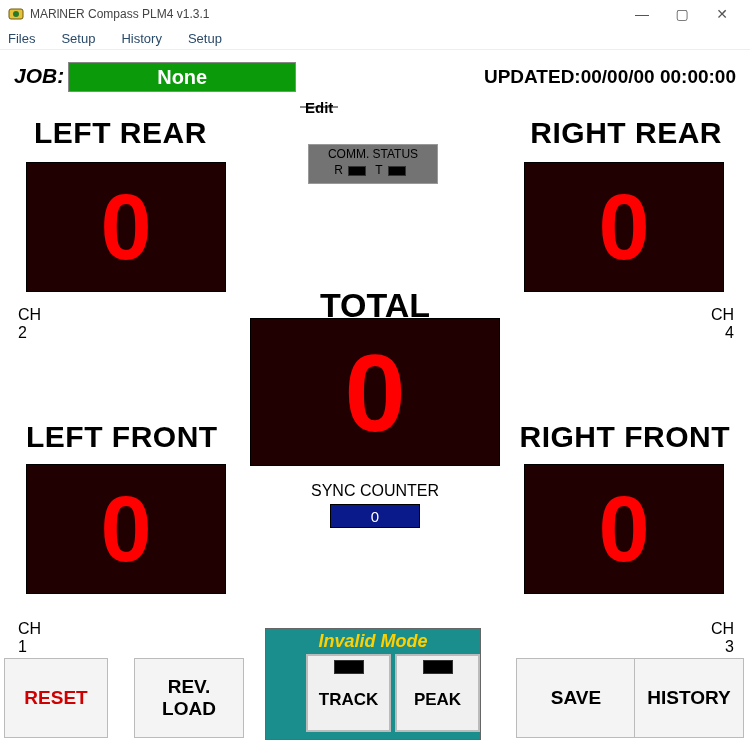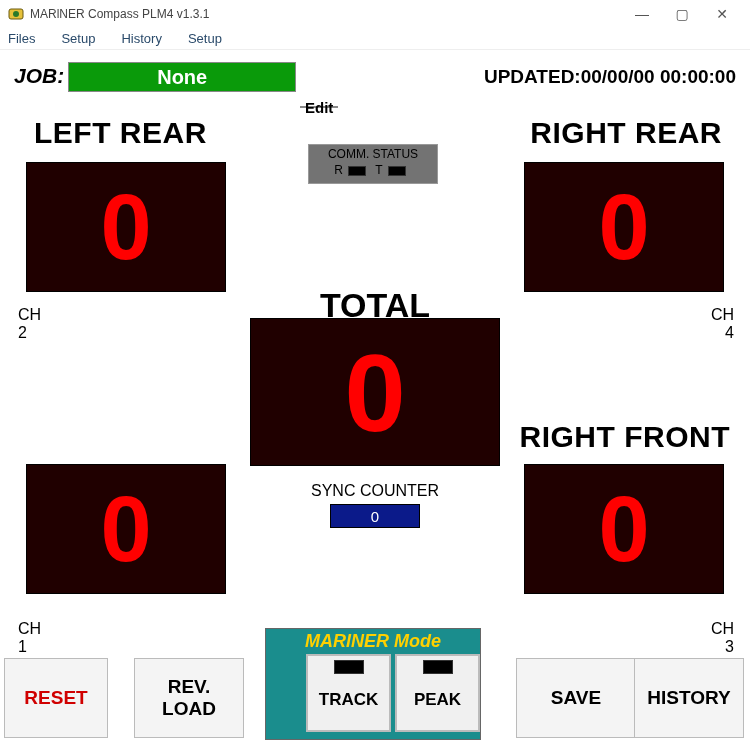--- a/index.html
+++ b/index.html
@@ -275,40 +275,41 @@
       <span>R</span>
       <span class="ind"></span>
       <span>T</span>
       <span class="ind"></span>
     </div>
   </div>
 
   <div class="totallabel">TOTAL</div>
   <div class="lcd total" style="top:268px;left:250px">0</div>
 
+  <div class="panel-label" style="top:370px;left:26px">LEFT FRONT</div>
   <div class="lcd" style="top:414px;left:26px">0</div>
   <div class="ch" style="top:570px;left:18px">
     <span>CH</span><br>
     <span>1</span>
   </div>
 
   <div class="panel-label" style="top:370px;right:20px">RIGHT FRONT</div>
   <div class="lcd" style="top:414px;right:26px">0</div>
   <div class="ch" style="top:570px;right:16px;text-align:right">
     <span>CH</span><br>
     <span>3</span>
   </div>
 
   <div class="sync">
     <div>SYNC COUNTER</div>
     <div class="box">0</div>
   </div>
 
   <div class="modebox">
-    <div class="hdr">MARlNER Mode</div>
+    <div class="hdr">Invalid Mode</div>
     <div class="btnrow">
       <div class="mbtn">
         <div class="lamp"></div>
         <span>TRACK</span>
       </div>
       <div class="mbtn">
         <div class="lamp"></div>
         <span>PEAK</span>
       </div>
     </div>

